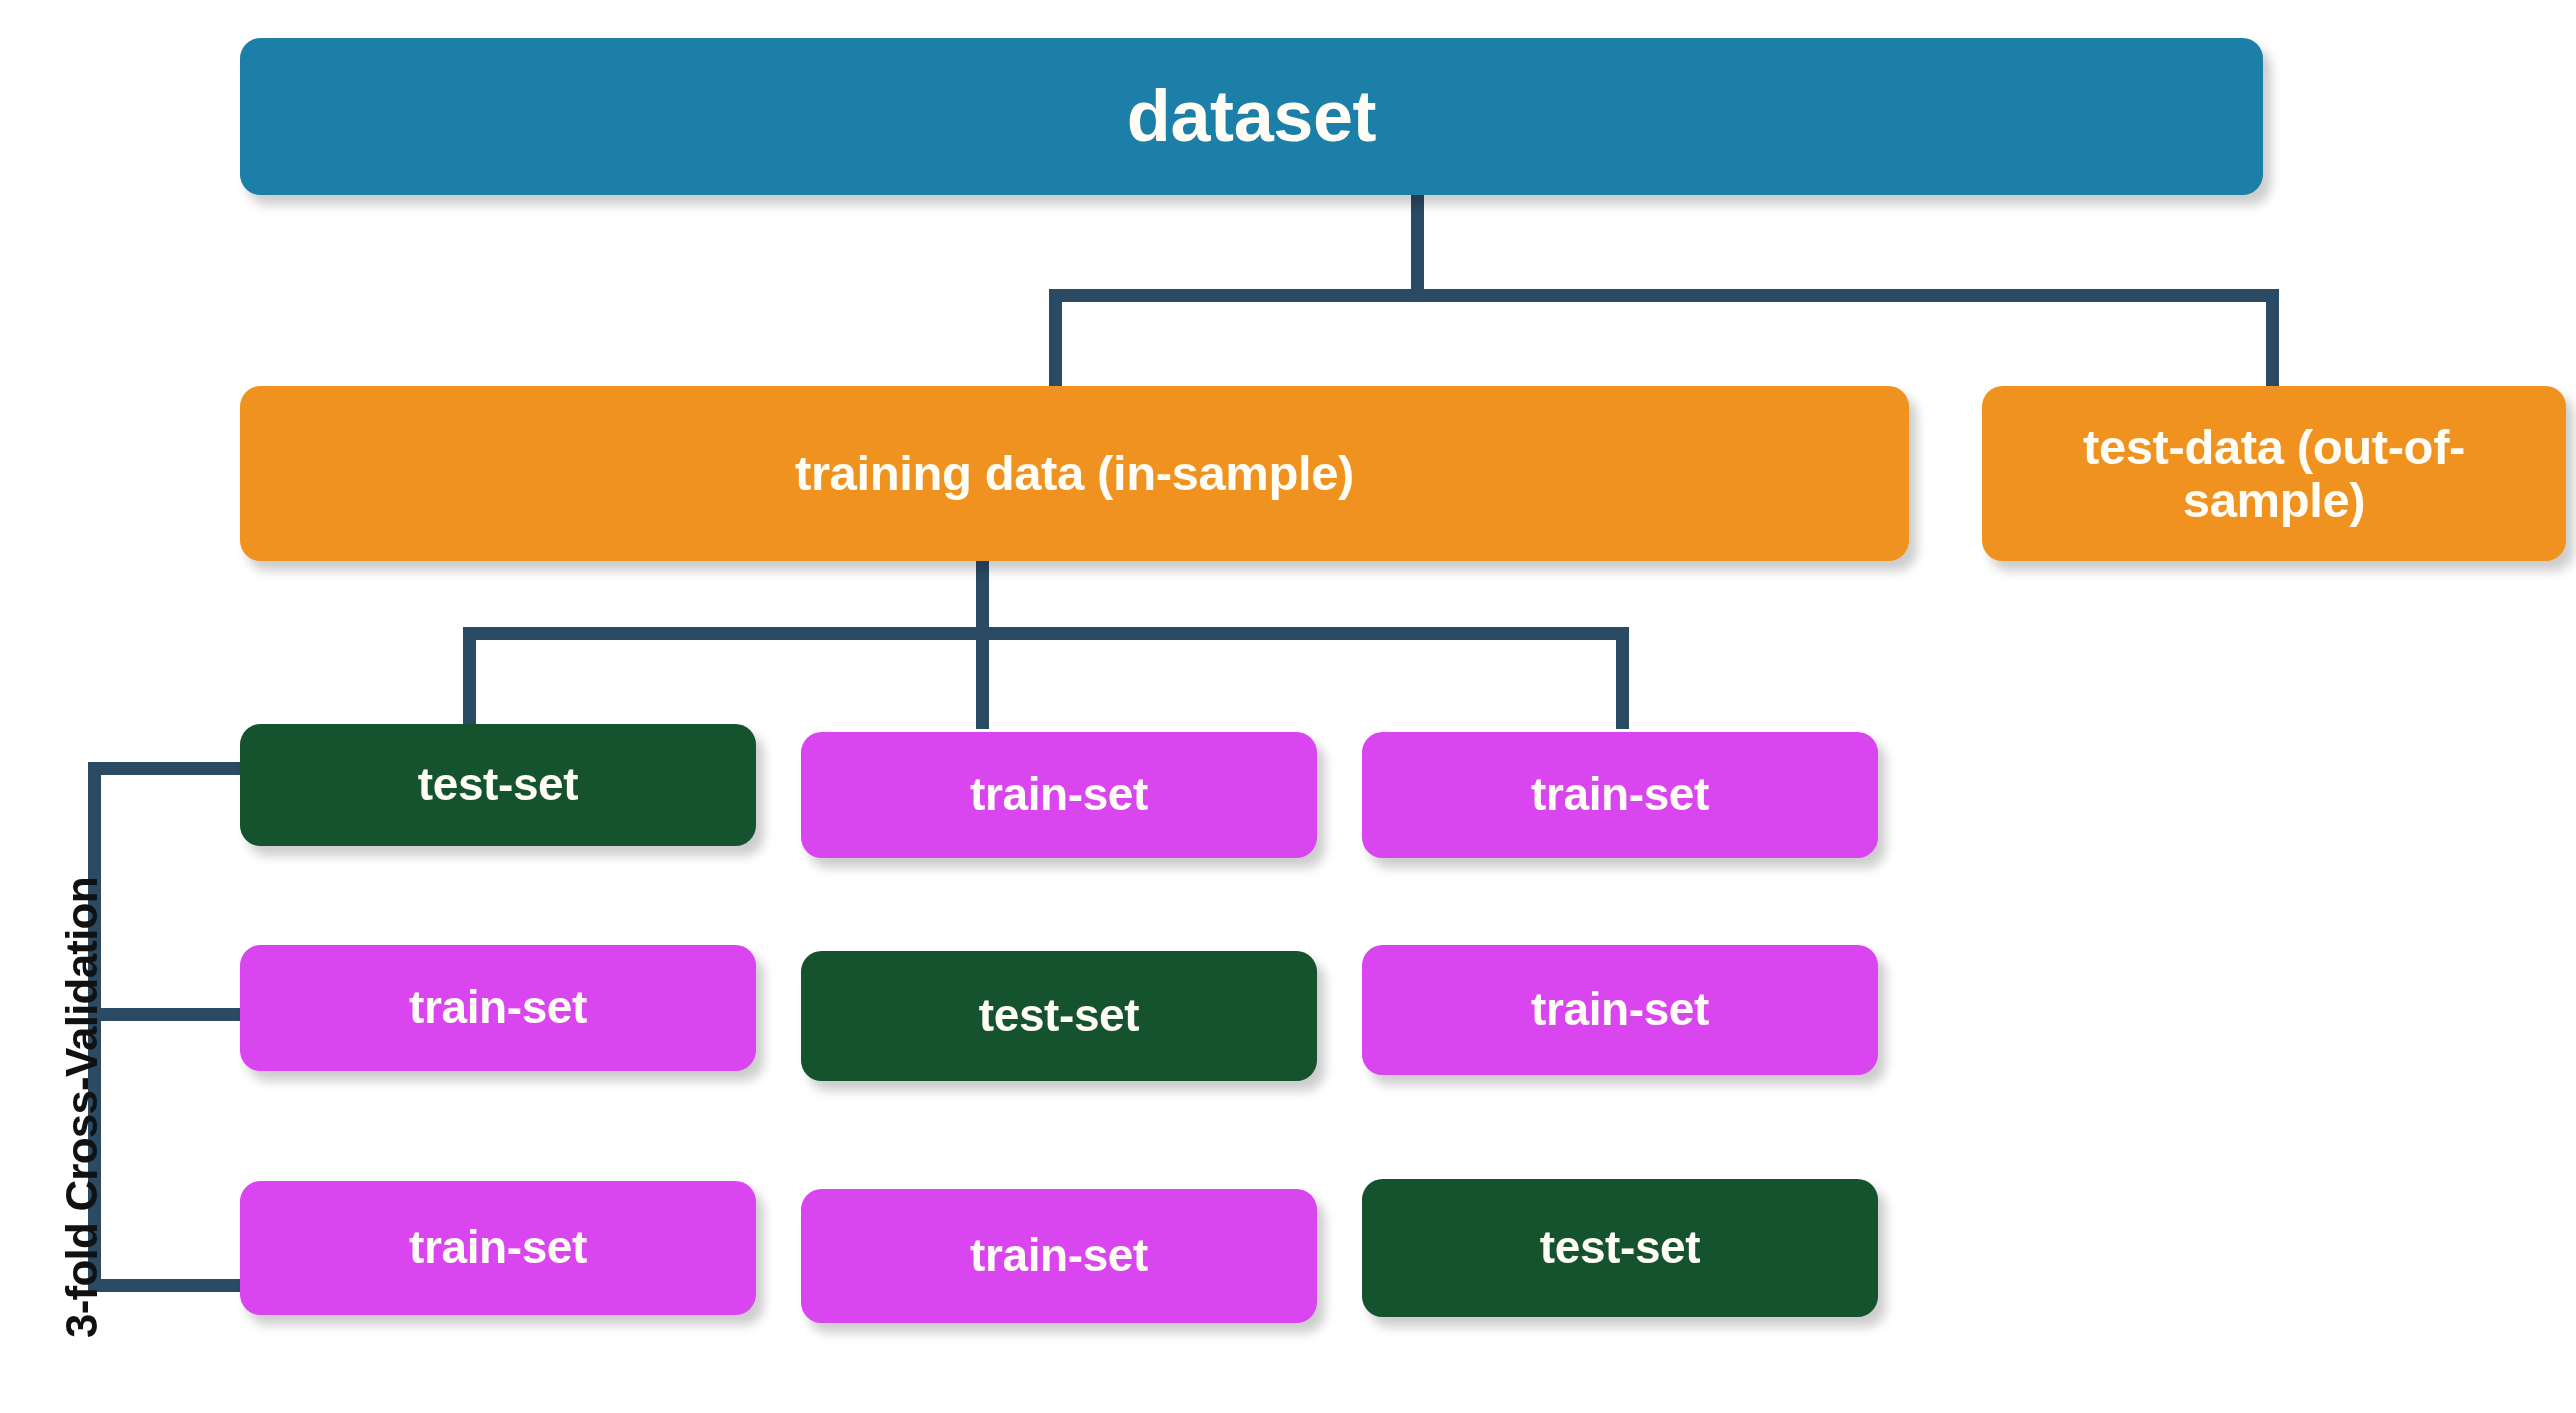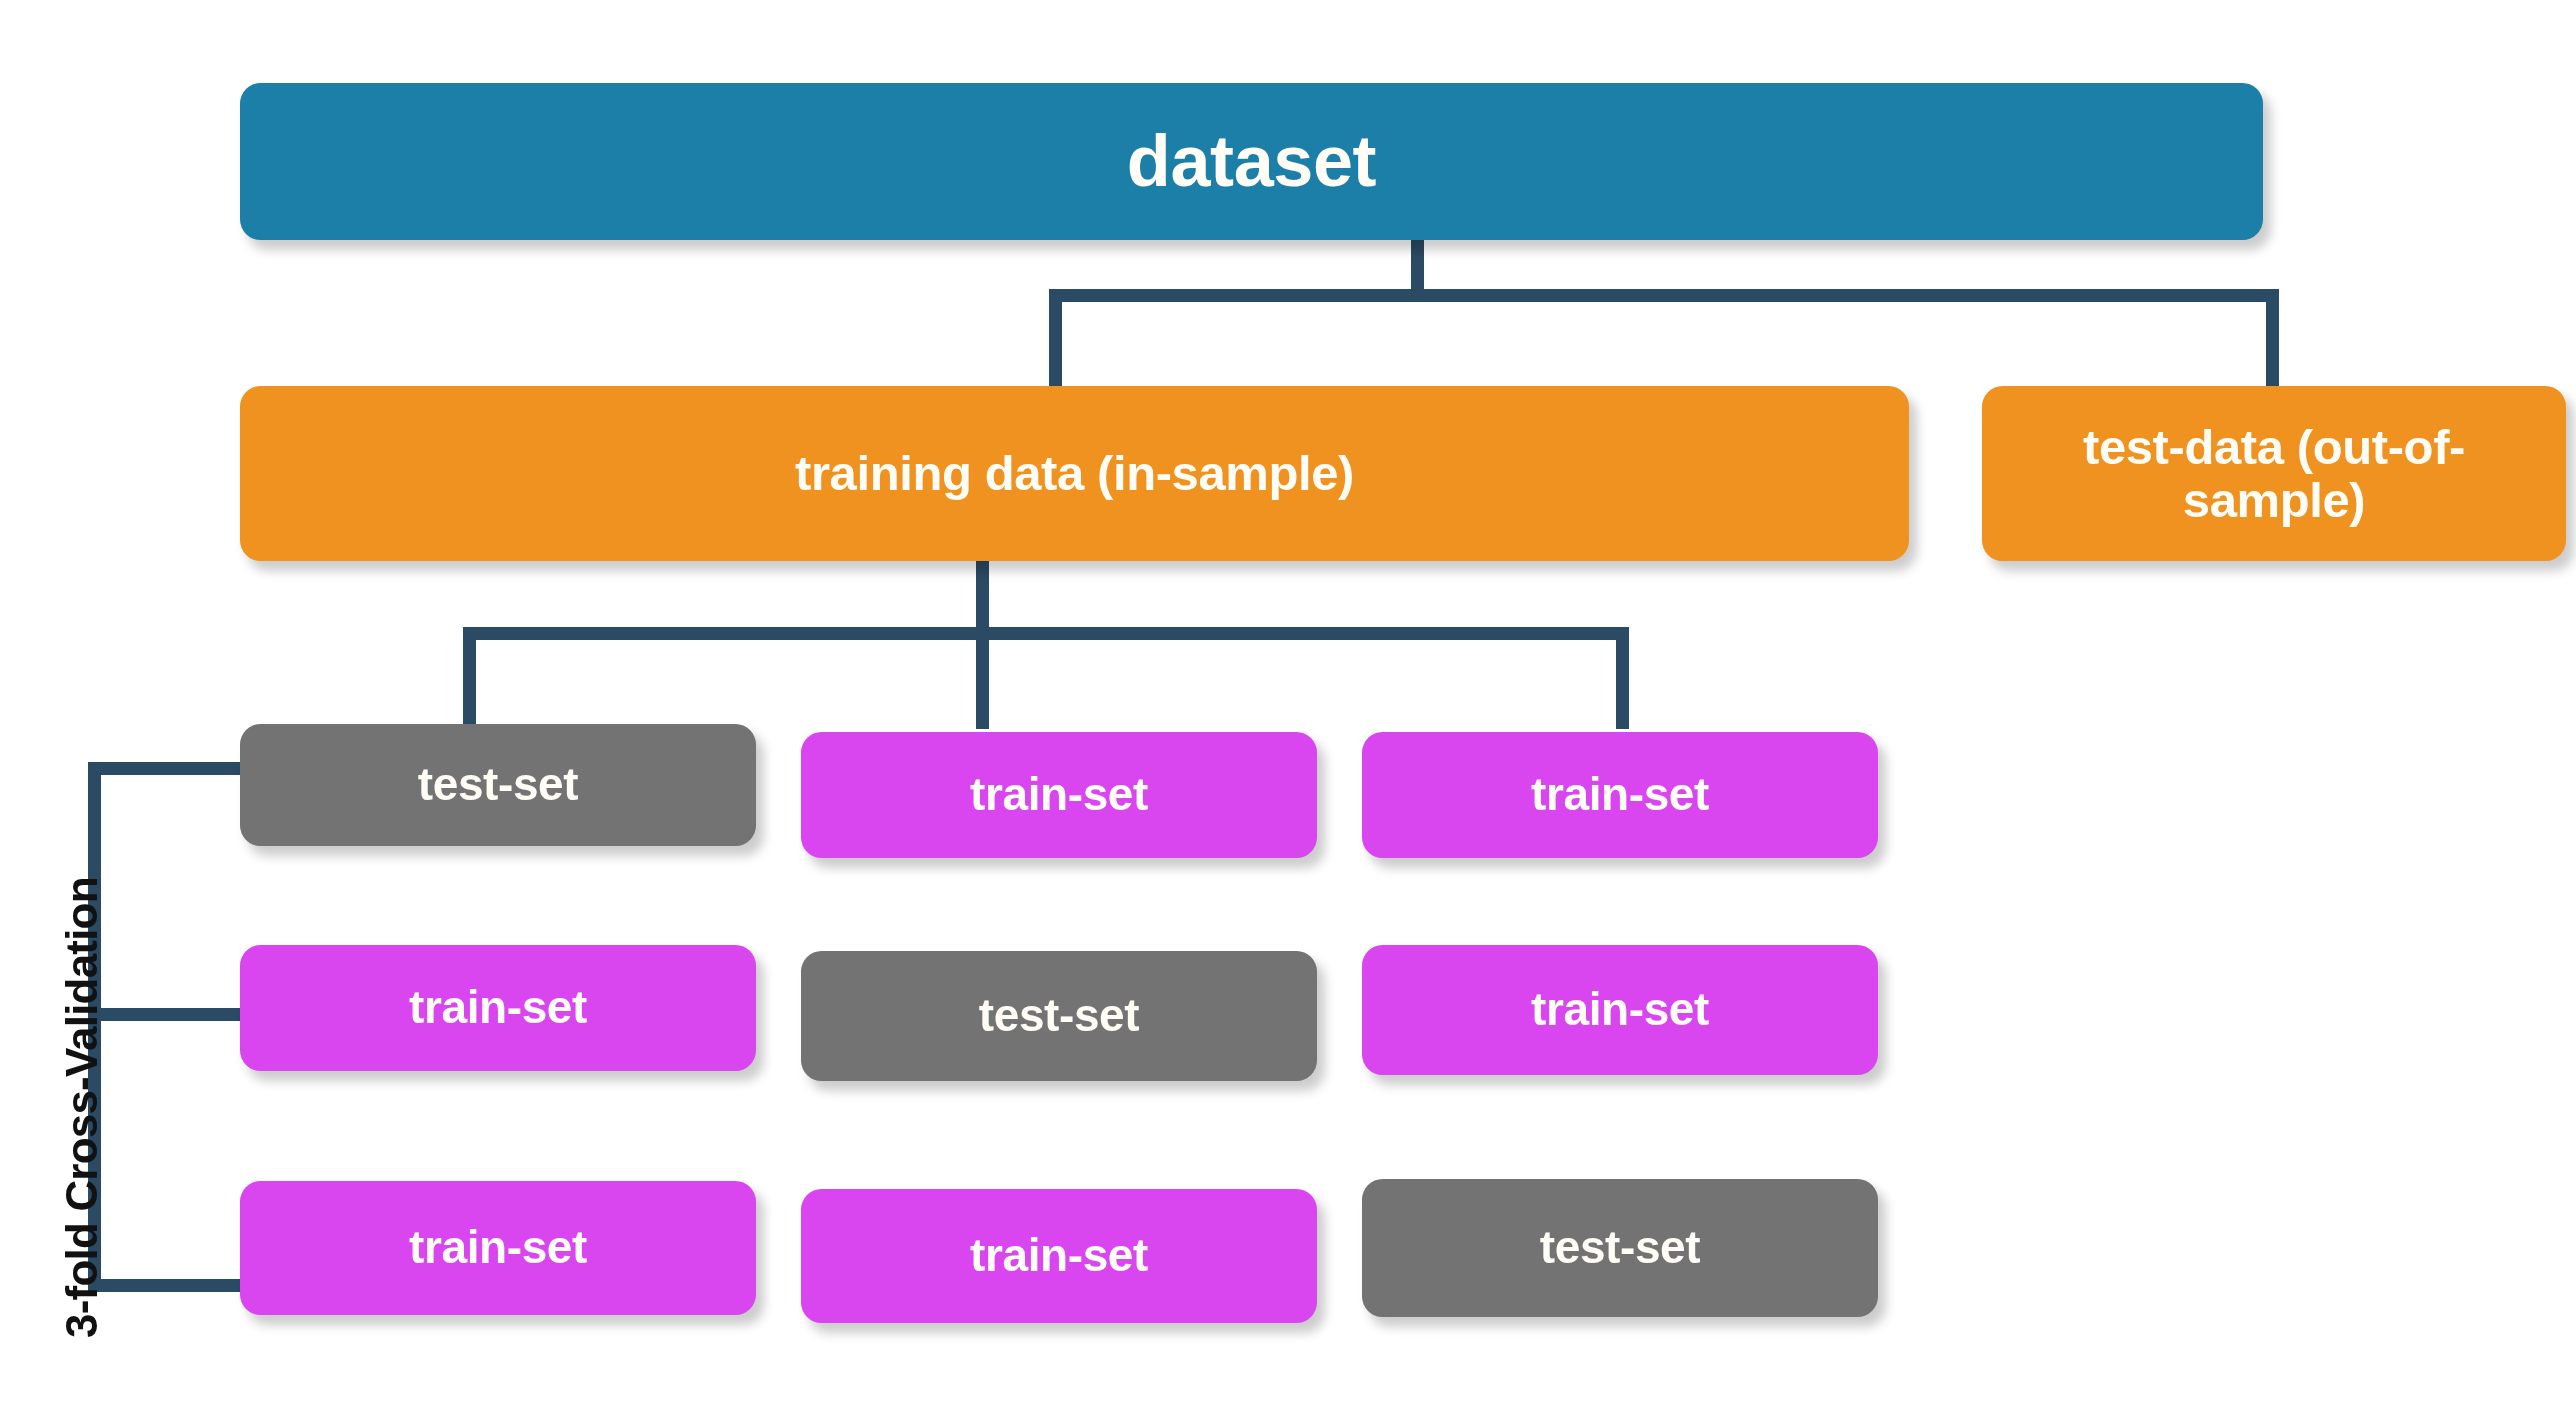--- a/index.html
+++ b/index.html
@@ -32,21 +32,21 @@
     border-radius: 20.5px;
     box-shadow: 7.9px 9.4px 11px rgba(0,0,0,0.20);
     line-height: 1.08;
     padding: 0 11px;
     letter-spacing: -0.4px;
     z-index: 5;
   }
   .node.level-root   { background: #1B7FA8; }
   .node.level-split  { background: #F0921F; }
   .node.fold-train   { background: #d946ef; }
-  .node.fold-test    { background: #737373; }
+  .node.fold-test    { background: #14532d; }
 
   
   .line {
     position: absolute;
     background: #2B4A63;
     z-index: 2;
   }
   .line.v { width: 12.6px; }
   .line.h { height: 12.6px; }
 
@@ -61,21 +61,21 @@
     transform-origin: 0 0;
     transform: rotate(-90deg);
     z-index: 6;
   }
 </style>
 </head>
 <body>
 
 <div id="stage">
 
-  <div class="node level-root" style="left:240px; top:38px; width:2023px; height:157px; font-size:72px;margin-top:45px;">
+  <div class="node level-root" style="left:240px; top:38px; width:2023px; height:157px; font-size:72px;">
     <span>dataset</span>
   </div>
 
   <div class="line v" style="left:1411px; top:195px; height:106px;"></div>
   <div class="line h" style="left:1049px; top:289px; width:1230px;"></div>
   <div class="line v" style="left:1049px; top:289px; height:101px;"></div>
   <div class="line v" style="left:2266px; top:289px; height:101px;"></div>
 
   <div class="node level-split" style="left:240px; top:386px; width:1669px; height:175px; font-size:49px;">
     <span>training data (in-sample)</span>

